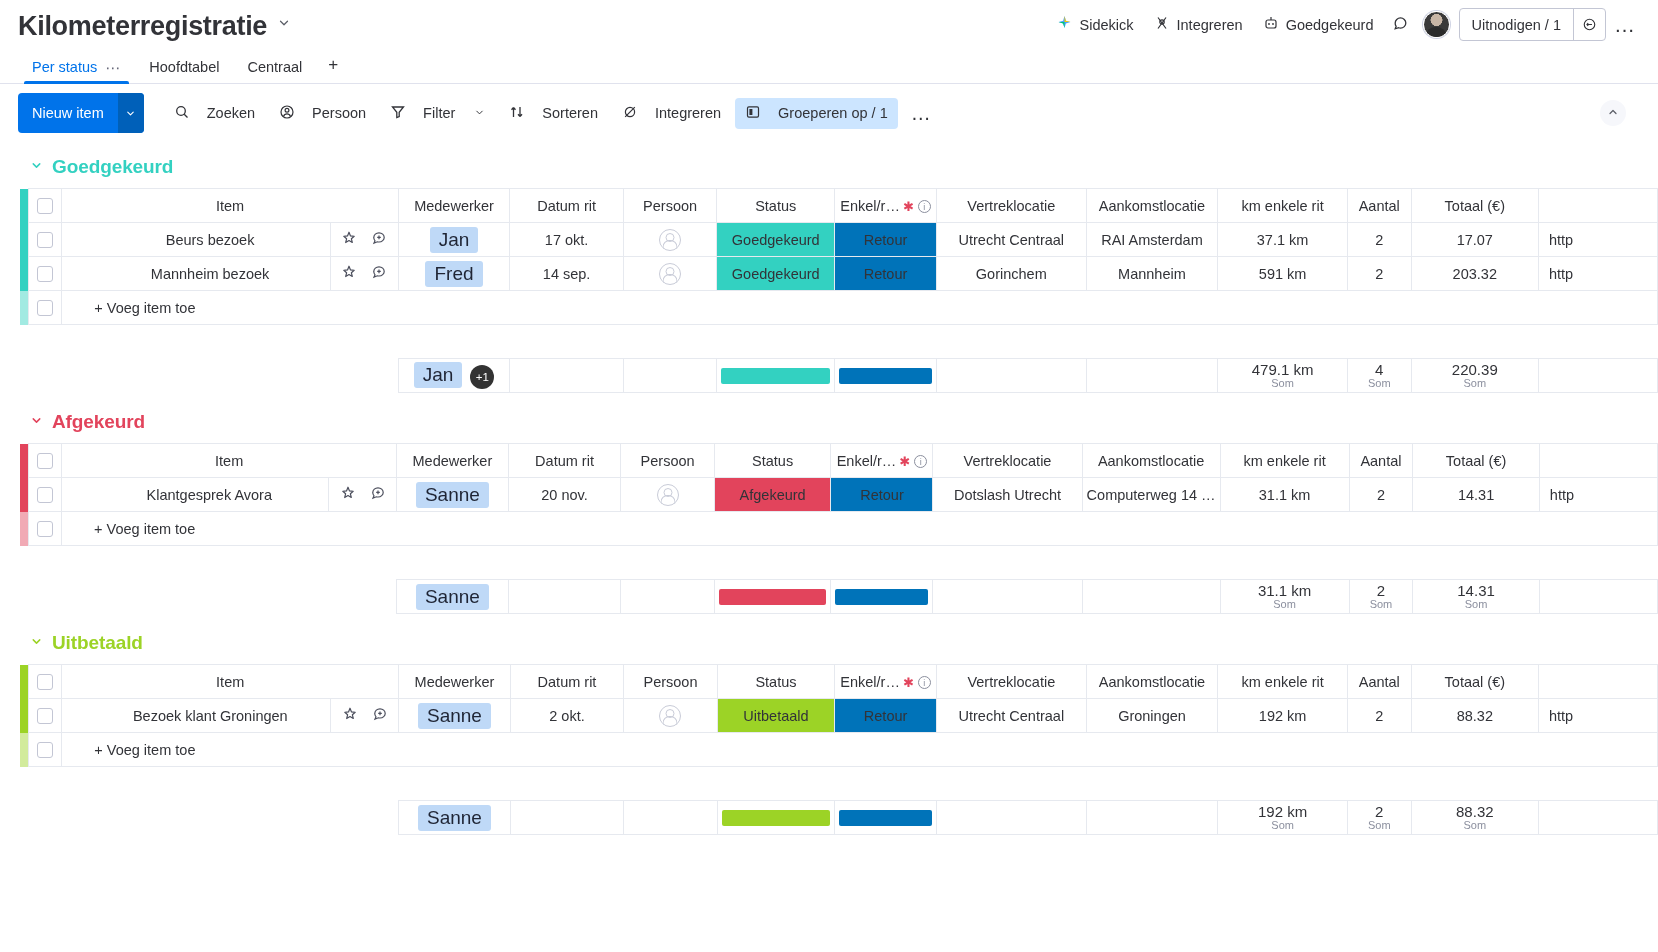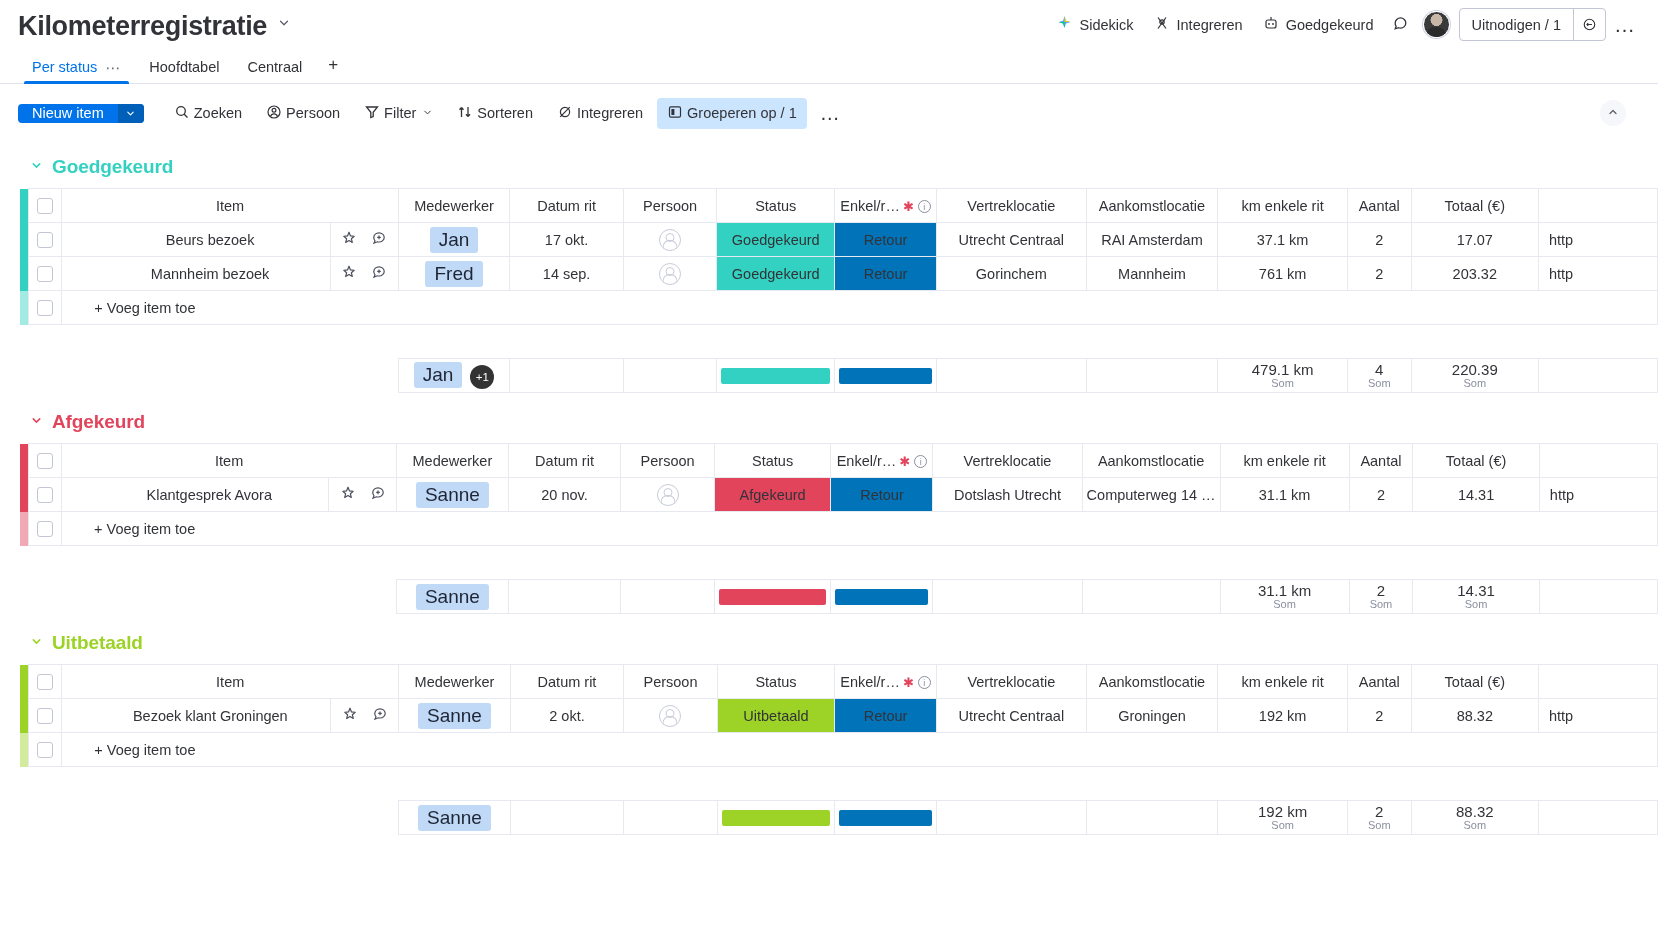--- a/index.html
+++ b/index.html
@@ -30,24 +30,24 @@
   .tabsbar { height: 32px; display:flex; align-items:flex-end; padding: 0 18px; position:relative; }
   .tabsbar:after { content:""; position:absolute; left:0; right:0; bottom:0; height:1px; background:#e0e2ed; }
   .tab { display:flex; align-items:center; gap:8px; padding: 4px 14px 9px 14px; font-size:14.5px; color:#323338; cursor:pointer; position:relative; }
   .tab.active { color:#0073ea; font-weight:400; }
   .tab.active:after { content:""; position:absolute; left:6px; right:6px; bottom:0; height:3px; background:#0073ea; border-radius:2px 2px 0 0; z-index:2;}
   .tab .dots { color:#676879; font-size:15px; letter-spacing:1px; line-height:0.6;}
   .tab-plus { padding: 4px 12px 9px; font-size:17px; color:#323338; cursor:pointer; }
 
   
   .toolbar { height:58px; display:flex; align-items:center; padding: 0 18px; gap: 4px; position:relative;}
-  .newitem { display:flex; align-items:stretch; height:19px; border-radius:4px; overflow:hidden; background:#0073ea; margin-right:16px; cursor:pointer;}
+  .newitem { display:flex; align-items:stretch; height:40px; border-radius:4px; overflow:hidden; background:#0073ea; margin-right:16px; cursor:pointer;}
   .newitem-label { display:flex; align-items:center; padding: 0 14px; color:#fff; font-size:14.5px; }
   .newitem-arrow { display:flex; align-items:center; justify-content:center; width:26px; background:#0060b9; color:#fff; font-size:11px; }
-  .tool { display:flex; align-items:center; gap:4px; padding: 6px 10px; border-radius:4px; font-size:14.5px; color:#323338; cursor:pointer; white-space:nowrap;}
+  .tool { display:flex; align-items:center; gap:17px; padding: 6px 10px; border-radius:4px; font-size:14.5px; color:#323338; cursor:pointer; white-space:nowrap;}
   .tool.sel { background:#cce5ff; }
   .tool .caret { font-size:10px; color:#323338; margin-left:2px;}
   .tool-dots { padding: 4px 9px; font-size:20px; color:#323338; letter-spacing:1px; cursor:pointer; line-height:1; border-radius:4px;}
   .collapse-btn { position:absolute; right: 32px; width:26px; height:26px; border-radius:50%; background:#f6f7fb;
                   display:flex; align-items:center; justify-content:center; cursor:pointer; }
 
   
   .board { position:relative; }
   .group { margin-bottom: 4px; }
   .group-title-row { display:flex; align-items:center; gap:9px; padding: 14px 0 10px 30px; }
@@ -340,21 +340,21 @@
             </td>
       <td><span class="person-badge">Fred</span></td>
       <td>14 sep.</td>
       <td>
               <div class="avatar-ph"></div>
             </td>
       <td class="status-cell" style="background:#33d1c1">Goedgekeurd</td>
       <td class="status-cell" style="background:#0073b9">Retour</td>
       <td>Gorinchem</td>
       <td>Mannheim</td>
-      <td>761 km</td>
+      <td>591 km</td>
       <td>2</td>
       <td>203.32</td>
       <td class="link-cell">http</td>
     </tr>
           <tr class="addrow">
     <td class="colorbar" style="background:#33d1c1;opacity:.45"></td>
     <td class="cb-cell">
               <div class="chk"></div>
             </td>
     <td class="add-text" colspan="13">+ Voeg item toe</td>

